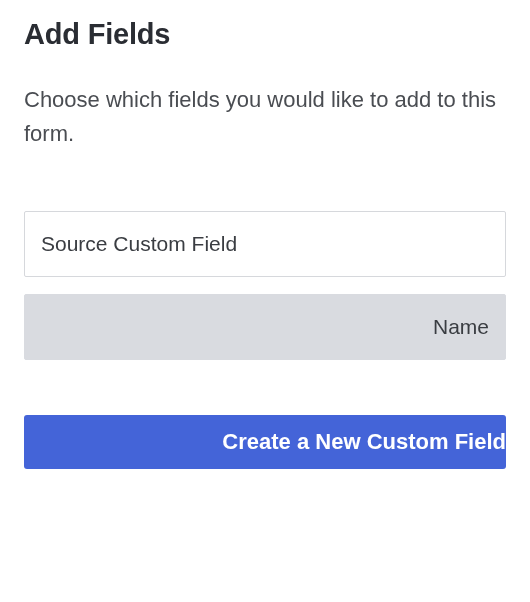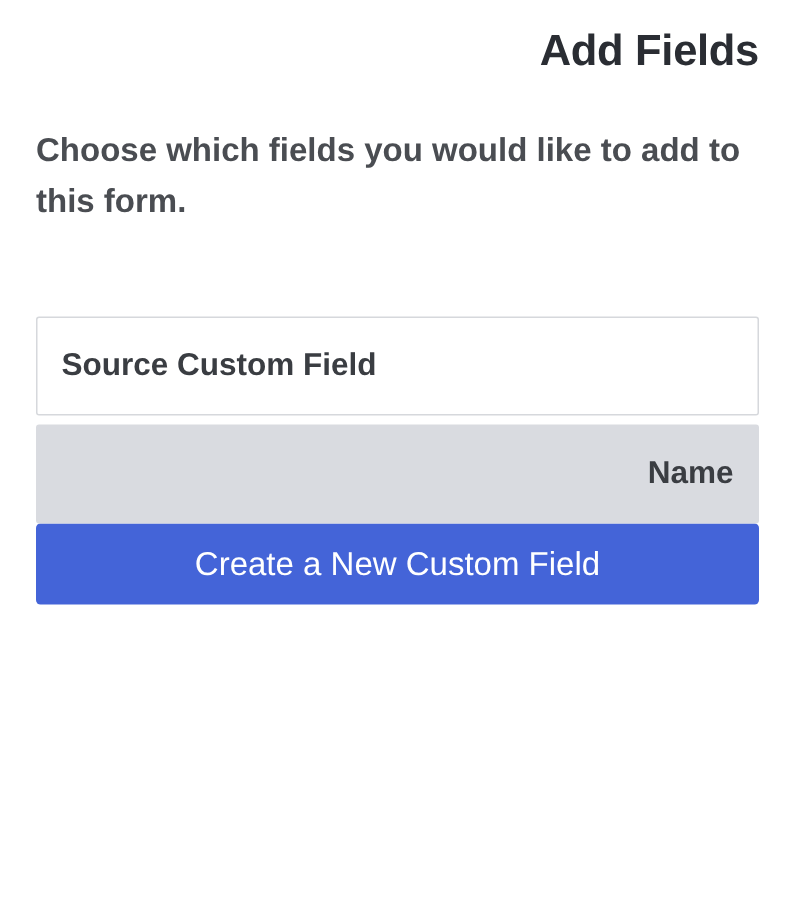--- a/index.html
+++ b/index.html
@@ -1,47 +1,46 @@
 <!DOCTYPE html>
 <html><head>
   <meta charset="utf-8">
   <style>
     * {
       box-sizing: border-box;
       margin: 0;
       padding: 0;
-      font-weight: bold;
     }
     body {
       font-family: -apple-system, BlinkMacSystemFont, "Segoe UI", Helvetica, Arial, sans-serif;
       width: 530px;
       height: 602px;
       background: #ffffff;
       padding: 18px 24px 24px 24px;
       color: #2b2e33;
     }
     .heading {
       font-size: 29px;
       font-weight: 700;
       color: #2a2d33;
       margin-bottom: 32px;
       letter-spacing: -0.2px;
-      text-align: right;
     }
     .description {
       font-size: 22px;
       line-height: 1.55;
       color: #4a4d52;
       margin-bottom: 60px;
       max-width: 480px;
     }
     .field-list {
       display: flex;
       flex-direction: column;
-      gap: 6px;
+      gap: 17px;
+      margin-bottom: 55px;
     }
     .field-item {
       border: 1px solid #d6d8dc;
       background: #ffffff;
       padding: 20px 16px;
       font-size: 21px;
       color: #3a3d42;
       border-radius: 2px;
       cursor: pointer;
     }
@@ -50,25 +49,25 @@
       border-color: #d9dbe0;
       text-align: right;
     }
     .create-button {
       display: block;
       width: 100%;
       background: #4464d8;
       color: #ffffff;
       border: none;
       font-size: 22px;
-      font-weight: 400;
+      font-weight: 700;
       padding: 14px 0;
       border-radius: 3px;
       cursor: pointer;
-      text-align: center;
+      text-align: right;
     }
   </style>
 </head>
 <body>
 
 <h1 class="heading">Add Fields</h1>
 
 <p class="description">Choose which fields you would like to add to this form.</p>
 
 <div class="field-list">

